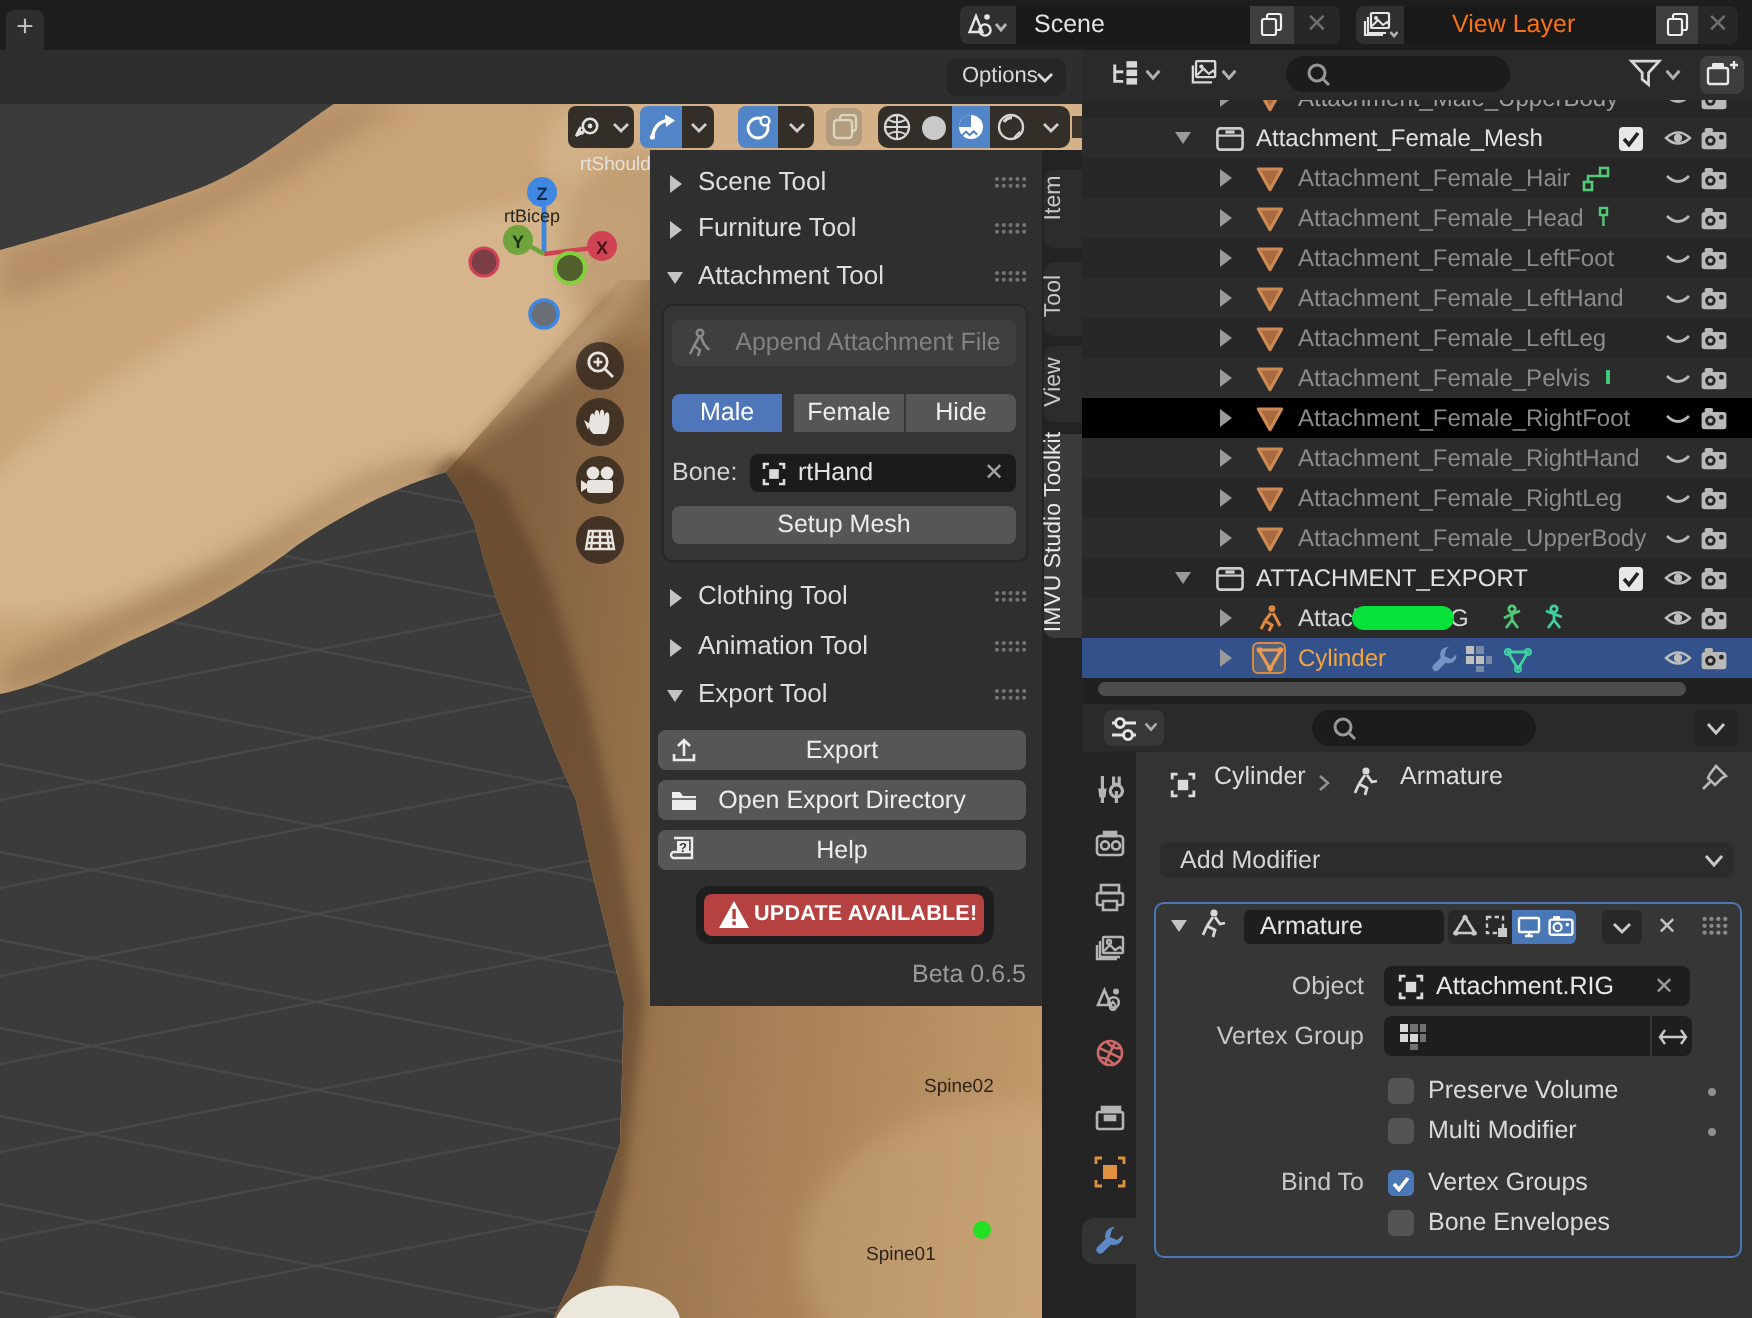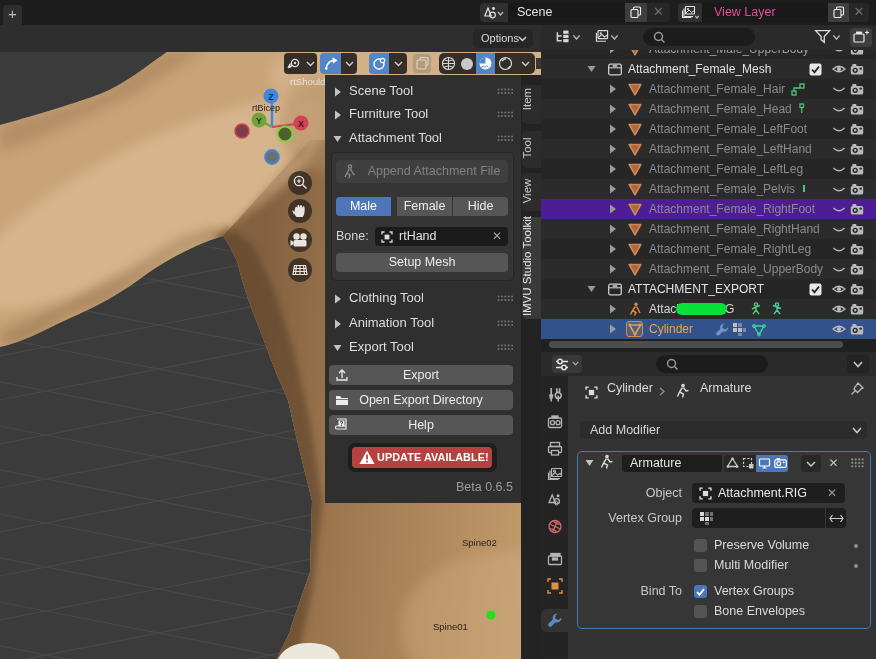--- a/index.html
+++ b/index.html
@@ -36,21 +36,21 @@
     <div style="width:24px;background:#303030;border-radius:4px 0 0 4px;display:flex;align-items:center;justify-content:center;">
       <svg width="18" height="15" viewBox="0 0 18 15">
           <rect x="4.5" y="1.5" width="9" height="7.5" rx="0.5" fill="none" stroke="#e6e6e6" stroke-width="1.1"></rect>
           <circle cx="7" cy="4" r="1" fill="#e6e6e6"></circle>
           <path d="M5 8 l3-3 l2.5 2.5 L12.5 6 l1 1" fill="none" stroke="#e6e6e6" stroke-width="1"></path>
           <path d="M3 3.5 v8 h9" fill="none" stroke="#e6e6e6" stroke-width="1.1"></path>
           <path d="M1.5 5.5 v7 h9" fill="none" stroke="#e6e6e6" stroke-width="1.1"></path>
           <path d="M14.2 11 l1.8 2 l1.8 -2" fill="none" stroke="#b5b5b5" stroke-width="1.3"></path>
         </svg>
     </div>
-    <div style="width:126px;background:#191919;color:#ec4899;font-size:12.5px;line-height:19px;padding-left:12px;">View Layer</div>
+    <div style="width:126px;background:#191919;color:#f97316;font-size:12.5px;line-height:19px;padding-left:24px;">View Layer</div>
     <div style="width:21px;background:#3e3e3e;display:flex;align-items:center;justify-content:center;">
       <svg width="12" height="13" viewBox="0 0 12 13">
           <rect x="3.5" y="1" width="7" height="8" rx="1" fill="none" stroke="#efefef" stroke-width="1.1"></rect>
           <rect x="1" y="3.5" width="7" height="8" rx="1" fill="#3e3e3e" stroke="#efefef" stroke-width="1.1"></rect>
         </svg>
     </div>
     <div style="width:20px;background:#272727;border-radius:0 4px 4px 0;color:#6f6f6f;font-size:13px;text-align:center;line-height:18px;">✕</div>
   </div>
 </div>
 
@@ -604,21 +604,21 @@
       </svg>
       <svg class="abs" style="left:309px;top:3.5px" width="14" height="13" viewBox="0 0 14 13">
         <rect x="0.8" y="3" width="12.4" height="8.6" rx="1.5" fill="#b9b9b9"></rect>
         <circle cx="5.2" cy="7.3" r="2.6" fill="#262626"></circle>
         <circle cx="5.2" cy="7.3" r="1.2" fill="#b9b9b9"></circle>
         <circle cx="10.7" cy="5.6" r="1.2" fill="#262626"></circle>
         <rect x="2.3" y="1" width="4.2" height="2.2" rx="0.9" fill="#b9b9b9"></rect>
       </svg>
       <div class="abs" style="left:262px;top:6px;width:2px;height:7px;background:#45c878;"></div>
     </div>
-    <div class="abs" style="left:0;top:174px;width:335px;height:20px;background:#4c1d95;">
+    <div class="abs" style="left:0;top:174px;width:335px;height:20px;background:#000000;">
       <svg class="abs" style="left:68px;top:5px" width="7" height="10" viewBox="0 0 7 10">
         <path d="M1,0.5 L7,5 L1,9.5 Z" fill="#9a9a9a"></path>
       </svg>
       <svg class="abs" style="left:87px;top:3.5px" width="14" height="13" viewBox="0 0 14 13">
         <path d="M1.2,1.5 L12.8,1.5 L7,11.8 Z" fill="#aa683e" stroke="#cd8a55" stroke-width="1.6" stroke-linejoin="round"></path>
       </svg>
       <div class="abs" style="left:108px;top:0;font-size:12px;line-height:20px;color:#8b8b8b;">Attachment_Female_RightFoot</div>
       <svg class="abs" style="left:291px;top:5px" width="14" height="8" viewBox="0 0 14 8">
         <path d="M1.5,4 Q7,9.5 12.5,4" fill="none" stroke="#b5b5b5" stroke-width="1.4"></path>
       </svg>

